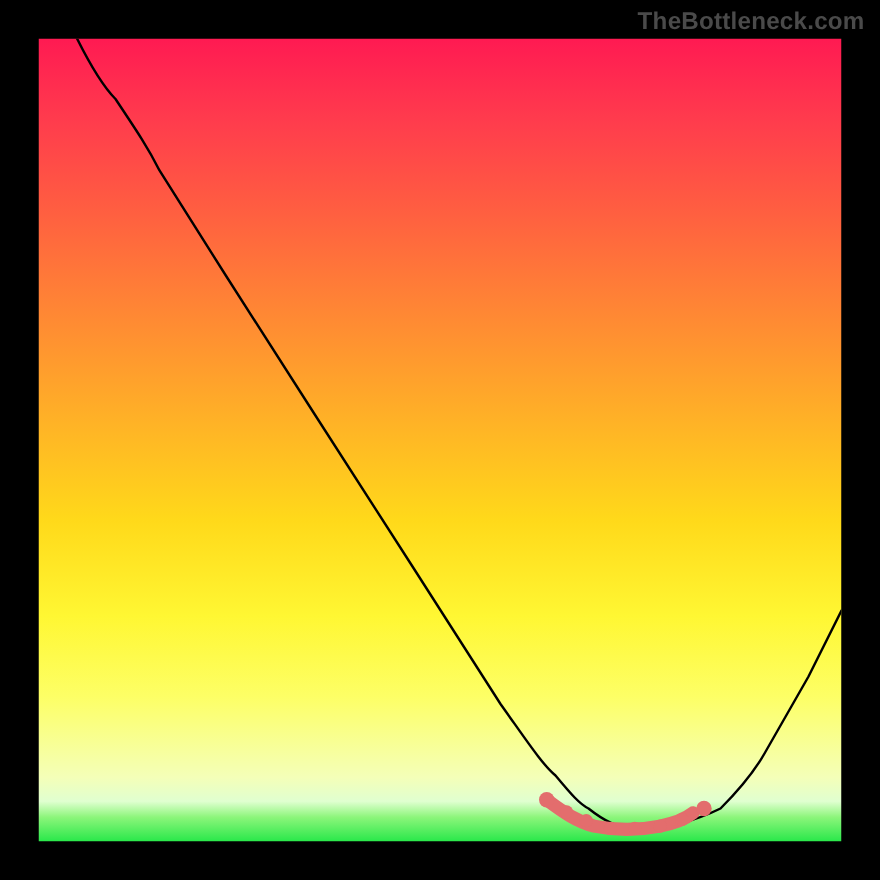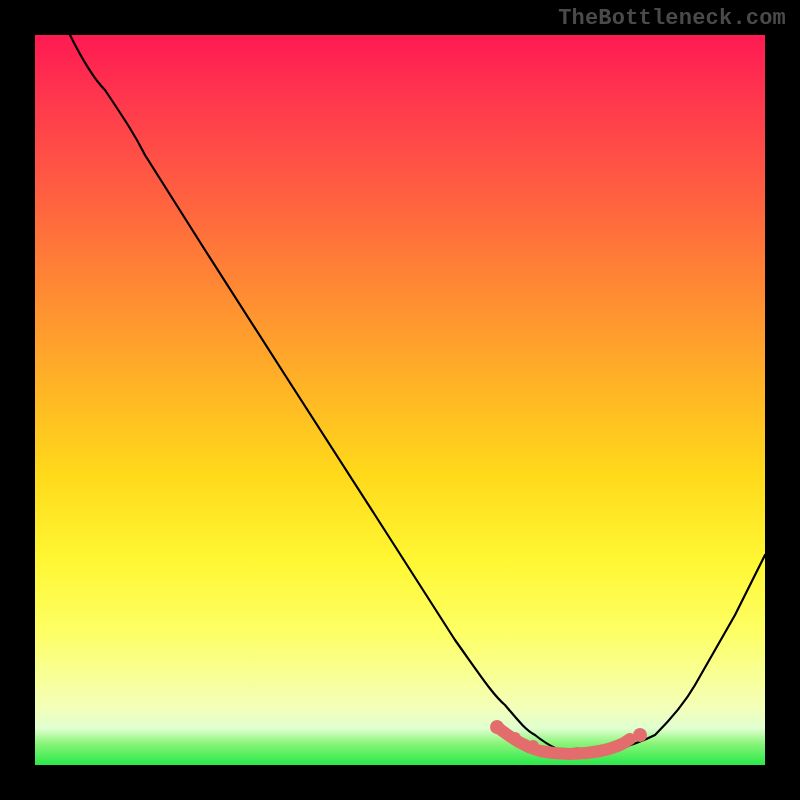--- a/index.html
+++ b/index.html
@@ -7,21 +7,21 @@
   .frame {
     position: relative;
     width: 800px;
     height: 800px;
     background: #000;
   }
   .watermark {
     position: absolute;
     top: 6px;
     right: 14px;
-    font-family: Liberation Mono, monospace;
+    font-family: Liberation Sans, sans-serif;
     font-size: 22px;
     font-weight: 600;
     color: #4a4a4a;
     letter-spacing: 0.2px;
     z-index: 5;
   }
   .plot {
     position: absolute;
     left: 35px;
     top: 35px;

